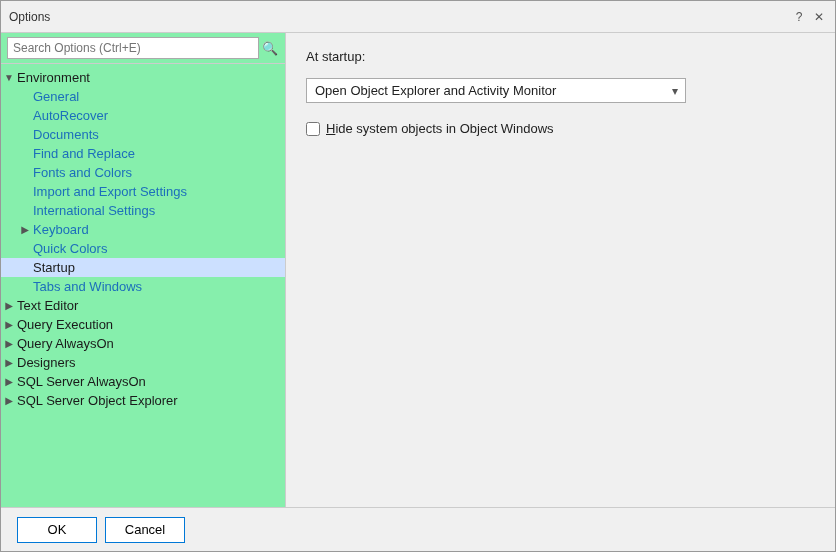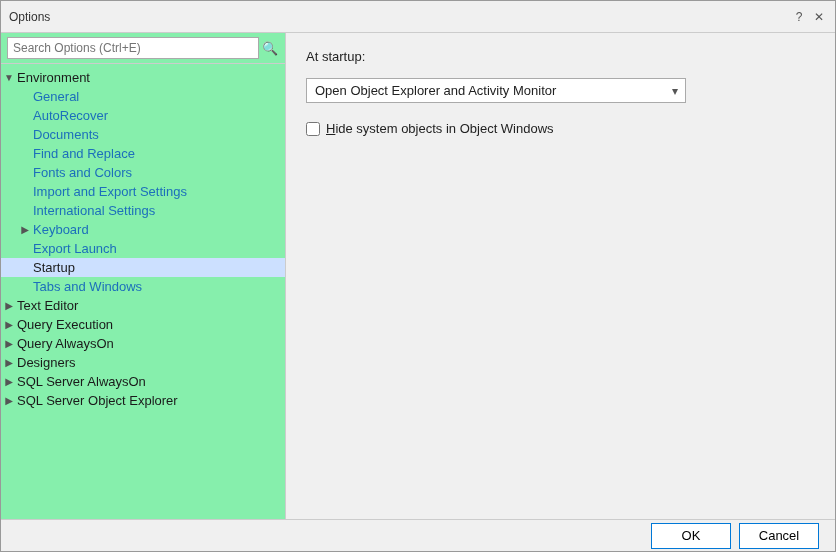--- a/index.html
+++ b/index.html
@@ -172,26 +172,25 @@
       height: 14px;
       cursor: pointer;
     }
     .checkbox-label {
       font-size: 13px;
       color: #222;
     }
     .checkbox-label u { text-decoration: underline; }
     
     .bottom-bar {
-      height: 32px;
+      height: 44px;
       background: #f0f0f0;
       border-top: 1px solid #ccc;
       display: flex;
       align-items: center;
-      justify-content: flex-end;
       padding: 0 16px;
       gap: 8px;
       flex-shrink: 0;
     }
     .dialog-btn {
       width: 80px;
       height: 26px;
       border: 1px solid #0078d7;
       background: #fff;
       font-size: 13px;
@@ -266,21 +265,21 @@
             <span class="label link-style">International Settings</span>
           </div>
           <div class="tree-item">
             <span class="indent">&nbsp;</span>
             <span class="expand-icon">▶</span>
             <span class="label link-style">Keyboard</span>
           </div>
           <div class="tree-item">
             <span class="indent">&nbsp;</span>
             <span class="expand-icon">&nbsp;</span>
-            <span class="label link-style">Export Launch</span>
+            <span class="label link-style">Quick Colors</span>
           </div>
           <div class="tree-item selected">
             <span class="indent">&nbsp;</span>
             <span class="expand-icon">&nbsp;</span>
             <span class="label">Startup</span>
           </div>
           <div class="tree-item">
             <span class="indent">&nbsp;</span>
             <span class="expand-icon">&nbsp;</span>
             <span class="label link-style">Tabs and Windows</span>

